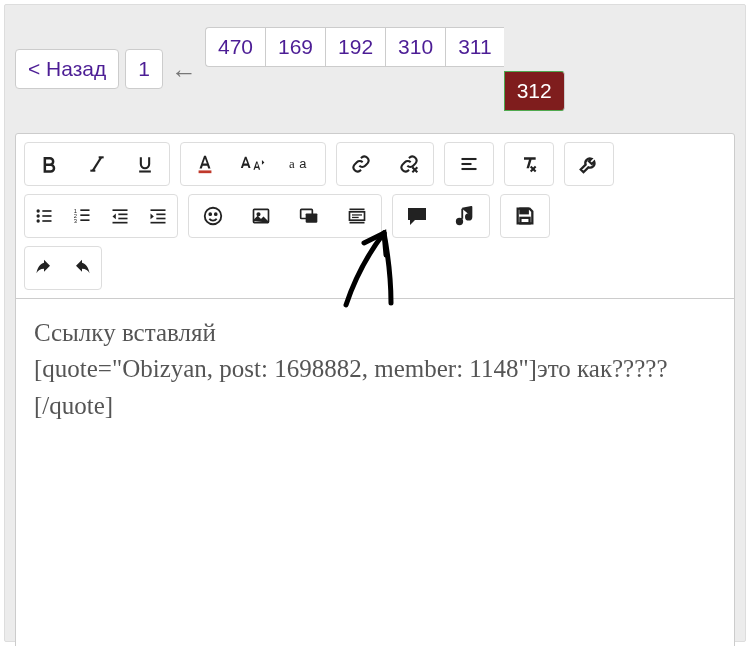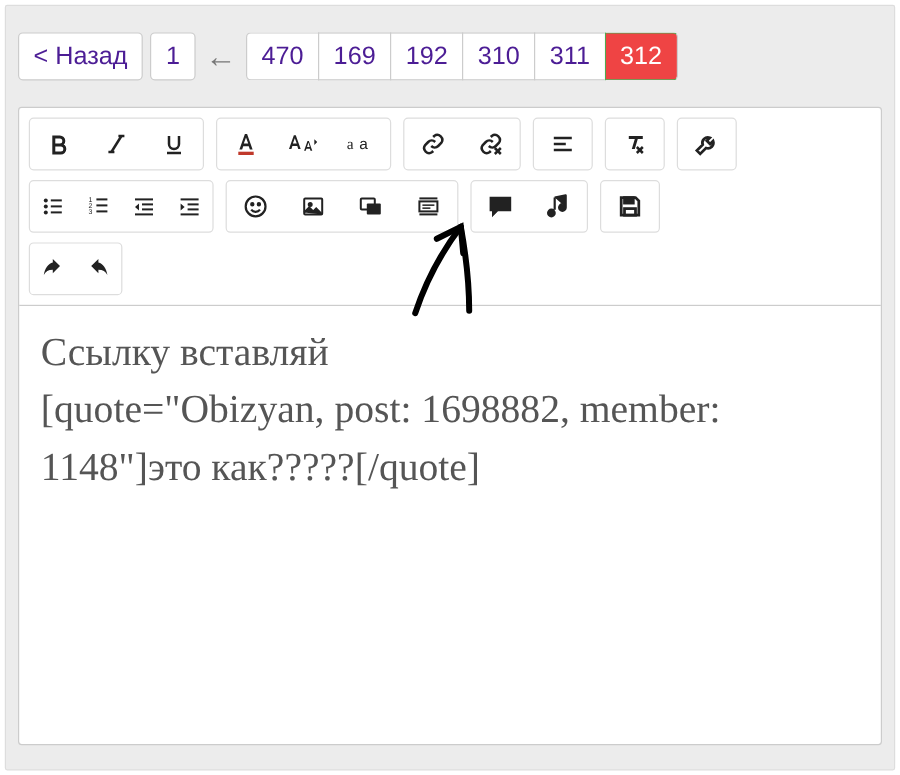--- a/index.html
+++ b/index.html
@@ -45,23 +45,24 @@
     font-weight: 300;
   }
   .pager-group { display:flex; }
   .pager-group .pager-btn {
     border-radius: 0;
     border-right: none;
   }
   .pager-group .pager-btn:first-child { border-top-left-radius: 4px; border-bottom-left-radius: 4px; }
   .pager-group .pager-btn:last-child  { border-top-right-radius: 4px; border-bottom-right-radius: 4px; border-right: 1px solid #ccc; }
   .pager-current {
-    background: #ef4444;
+    background: #7f1d1d;
     color: #fff;
     border-color: #4fa94f;
+    margin-top: 44px;
   }
   .editor-wrap {
     background: #fff;
     border: 1px solid #ccc;
     border-radius: 3px;
     height: 532px;
   }
   .toolbar {
     padding: 8px;
     border-bottom: 1px solid #ccc;
@@ -81,21 +82,21 @@
     align-items:center;
     justify-content:center;
     color: #222;
     cursor: pointer;
   }
   .tb-btn.small { width: 38px; }
   .tb-btn svg { display:block; }
   .content {
     padding: 16px 18px;
     font-family: Georgia, 'Times New Roman', serif;
-    font-size: 33px;
+    font-size: 25px;
     color: #555;
     line-height: 1.45;
     position: relative;
     height: 300px;
     outline: none;
   }
   .annotation {
     position: absolute;
     top: -74px;
     left: 320px;

